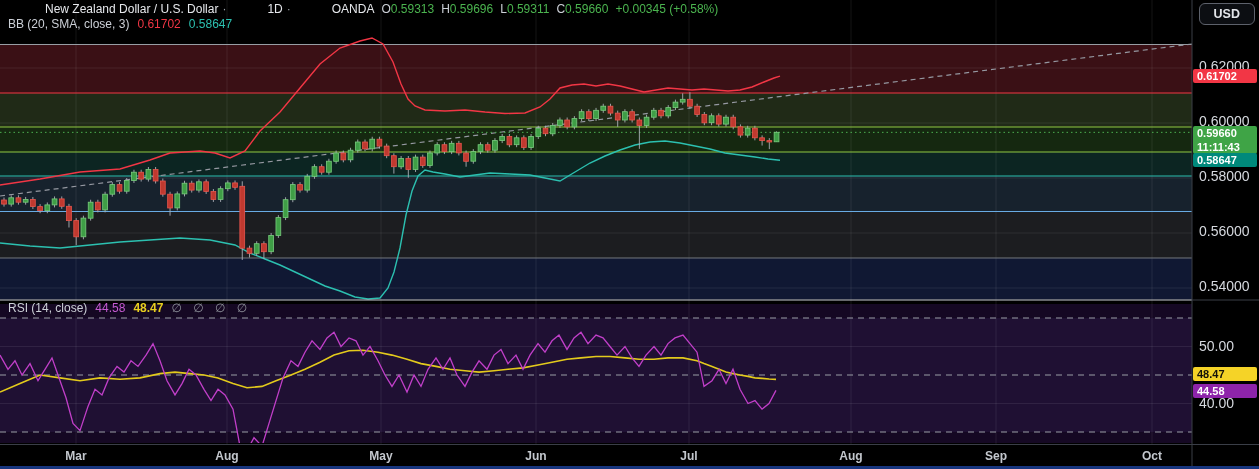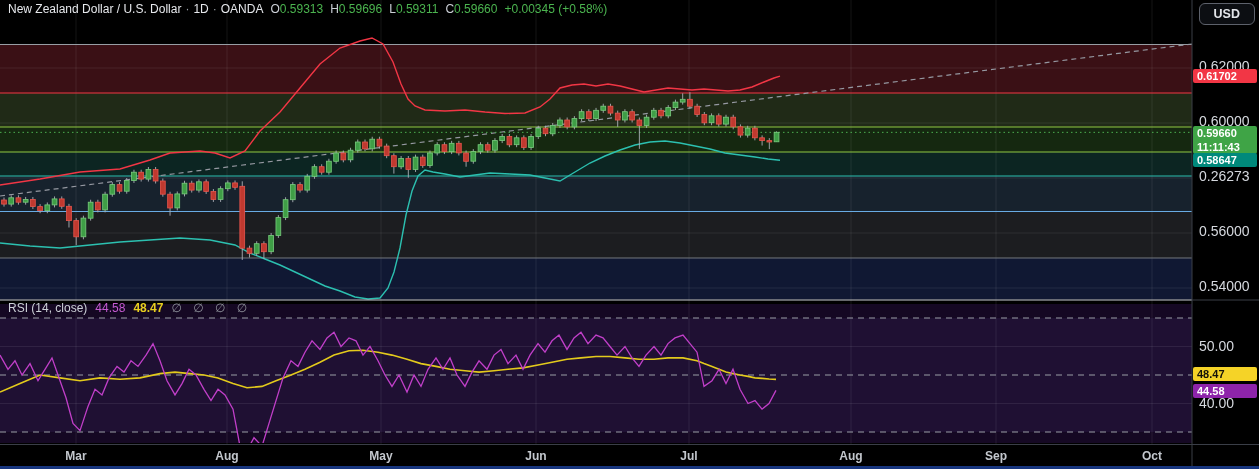--- a/index.html
+++ b/index.html
@@ -1,21 +1,21 @@
 <!DOCTYPE html>
 <html><head>
 <meta charset="utf-8">
 <style>
   html,body{margin:0;padding:0;background:#000;}
   .stage{position:relative;width:1259px;height:469px;background:#000;overflow:hidden;
          font-family:"Liberation Sans",sans-serif;-webkit-font-smoothing:antialiased;}
   svg{position:absolute;left:0;top:0;}
   .legend{position:absolute;left:8px;top:2px;z-index:5;font-size:12px;line-height:15px;white-space:nowrap;}
   .legend .row{height:15px;}
-  .t-white{color:#e6e8ec;}
+  .t-white{color:#e6e8ec;margin-left:37px;}
   .t-dim{color:#9aa0a8;margin:0 4px;}
   .t-grey{color:#ccd0d7;}
   .ohlc-l{color:#ccd0d7;margin-left:7px;}
   .ohlc-v{color:#4bb44f;}
   .chg{color:#4bb44f;margin-left:7px;}
   .bb-u{color:#f23645;margin-left:8px;}
   .bb-l{color:#2cc0b0;margin-left:8px;}
   .rsi-legend{position:absolute;left:8px;top:301px;z-index:5;font-size:12px;line-height:15px;white-space:nowrap;}
   .rsi-v{color:#c45ad0;margin-left:8px;}
   .rsi-ma{color:#e8cf1e;margin-left:8px;font-weight:bold;}
@@ -309,32 +309,35 @@
       <line x1="0" y1="300" x2="1192" y2="300" stroke="#c9ccd4" stroke-width="1.2"></line>
       <line x1="1192" y1="300" x2="1259" y2="300" stroke="#3a3e47" stroke-width="1"></line>
       <line x1="0" y1="444.5" x2="1259" y2="444.5" stroke="#3a3e47" stroke-width="1"></line>
       <line x1="1192" y1="0" x2="1192" y2="469" stroke="#3a3e47" stroke-width="1"></line>
     </svg>
 
   <div class="legend">
     <div class="row">
       <span class="t-white">New Zealand Dollar / U.S. Dollar</span><span class="t-dim">·</span><span class="t-white">1D</span><span class="t-dim">·</span><span class="t-white">OANDA</span><span class="ohlc-l">O</span><span class="ohlc-v">0.59313</span><span class="ohlc-l">H</span><span class="ohlc-v">0.59696</span><span class="ohlc-l">L</span><span class="ohlc-v">0.59311</span><span class="ohlc-l">C</span><span class="ohlc-v">0.59660</span><span class="chg">+0.00345 (+0.58%)</span>
     </div>
+    <div class="row">
+      <span class="t-grey">BB (20, SMA, close, 3)</span><span class="bb-u">0.61702</span><span class="bb-l">0.58647</span>
+    </div>
   </div>
 
   <div class="rsi-legend">
     <span class="t-grey">RSI (14, close)</span><span class="rsi-v">44.58</span><span class="rsi-ma">48.47</span><span class="rsi-empty">∅ ∅ ∅ ∅</span>
   </div>
 
   <button class="usd-btn">USD</button>
 
   <div id="price-axis">
       <div class="ax-label" style="top: 66px;">0.62000</div>
       <div class="ax-label" style="top: 121px;">0.60000</div>
-      <div class="ax-label" style="top: 176px;">0.26273</div>
+      <div class="ax-label" style="top: 176px;">0.58000</div>
       <div class="ax-label" style="top: 231px;">0.56000</div>
       <div class="ax-label" style="top: 286px;">0.54000</div>
       <div class="badge" style="background: rgb(242, 54, 69); color: rgb(255, 255, 255); top: 69.195px;">
         <div class="l1">0.61702</div>
       </div>
       <div class="badge" style="background: rgb(63, 164, 70); color: rgb(255, 255, 255); top: 126.35px;">
         <div class="l1">0.59660</div>
         <div class="l2">11:11:43</div>
       </div>
       <div class="badge" style="background: rgb(0, 137, 123); color: rgb(255, 255, 255); top: 153.207px;">

